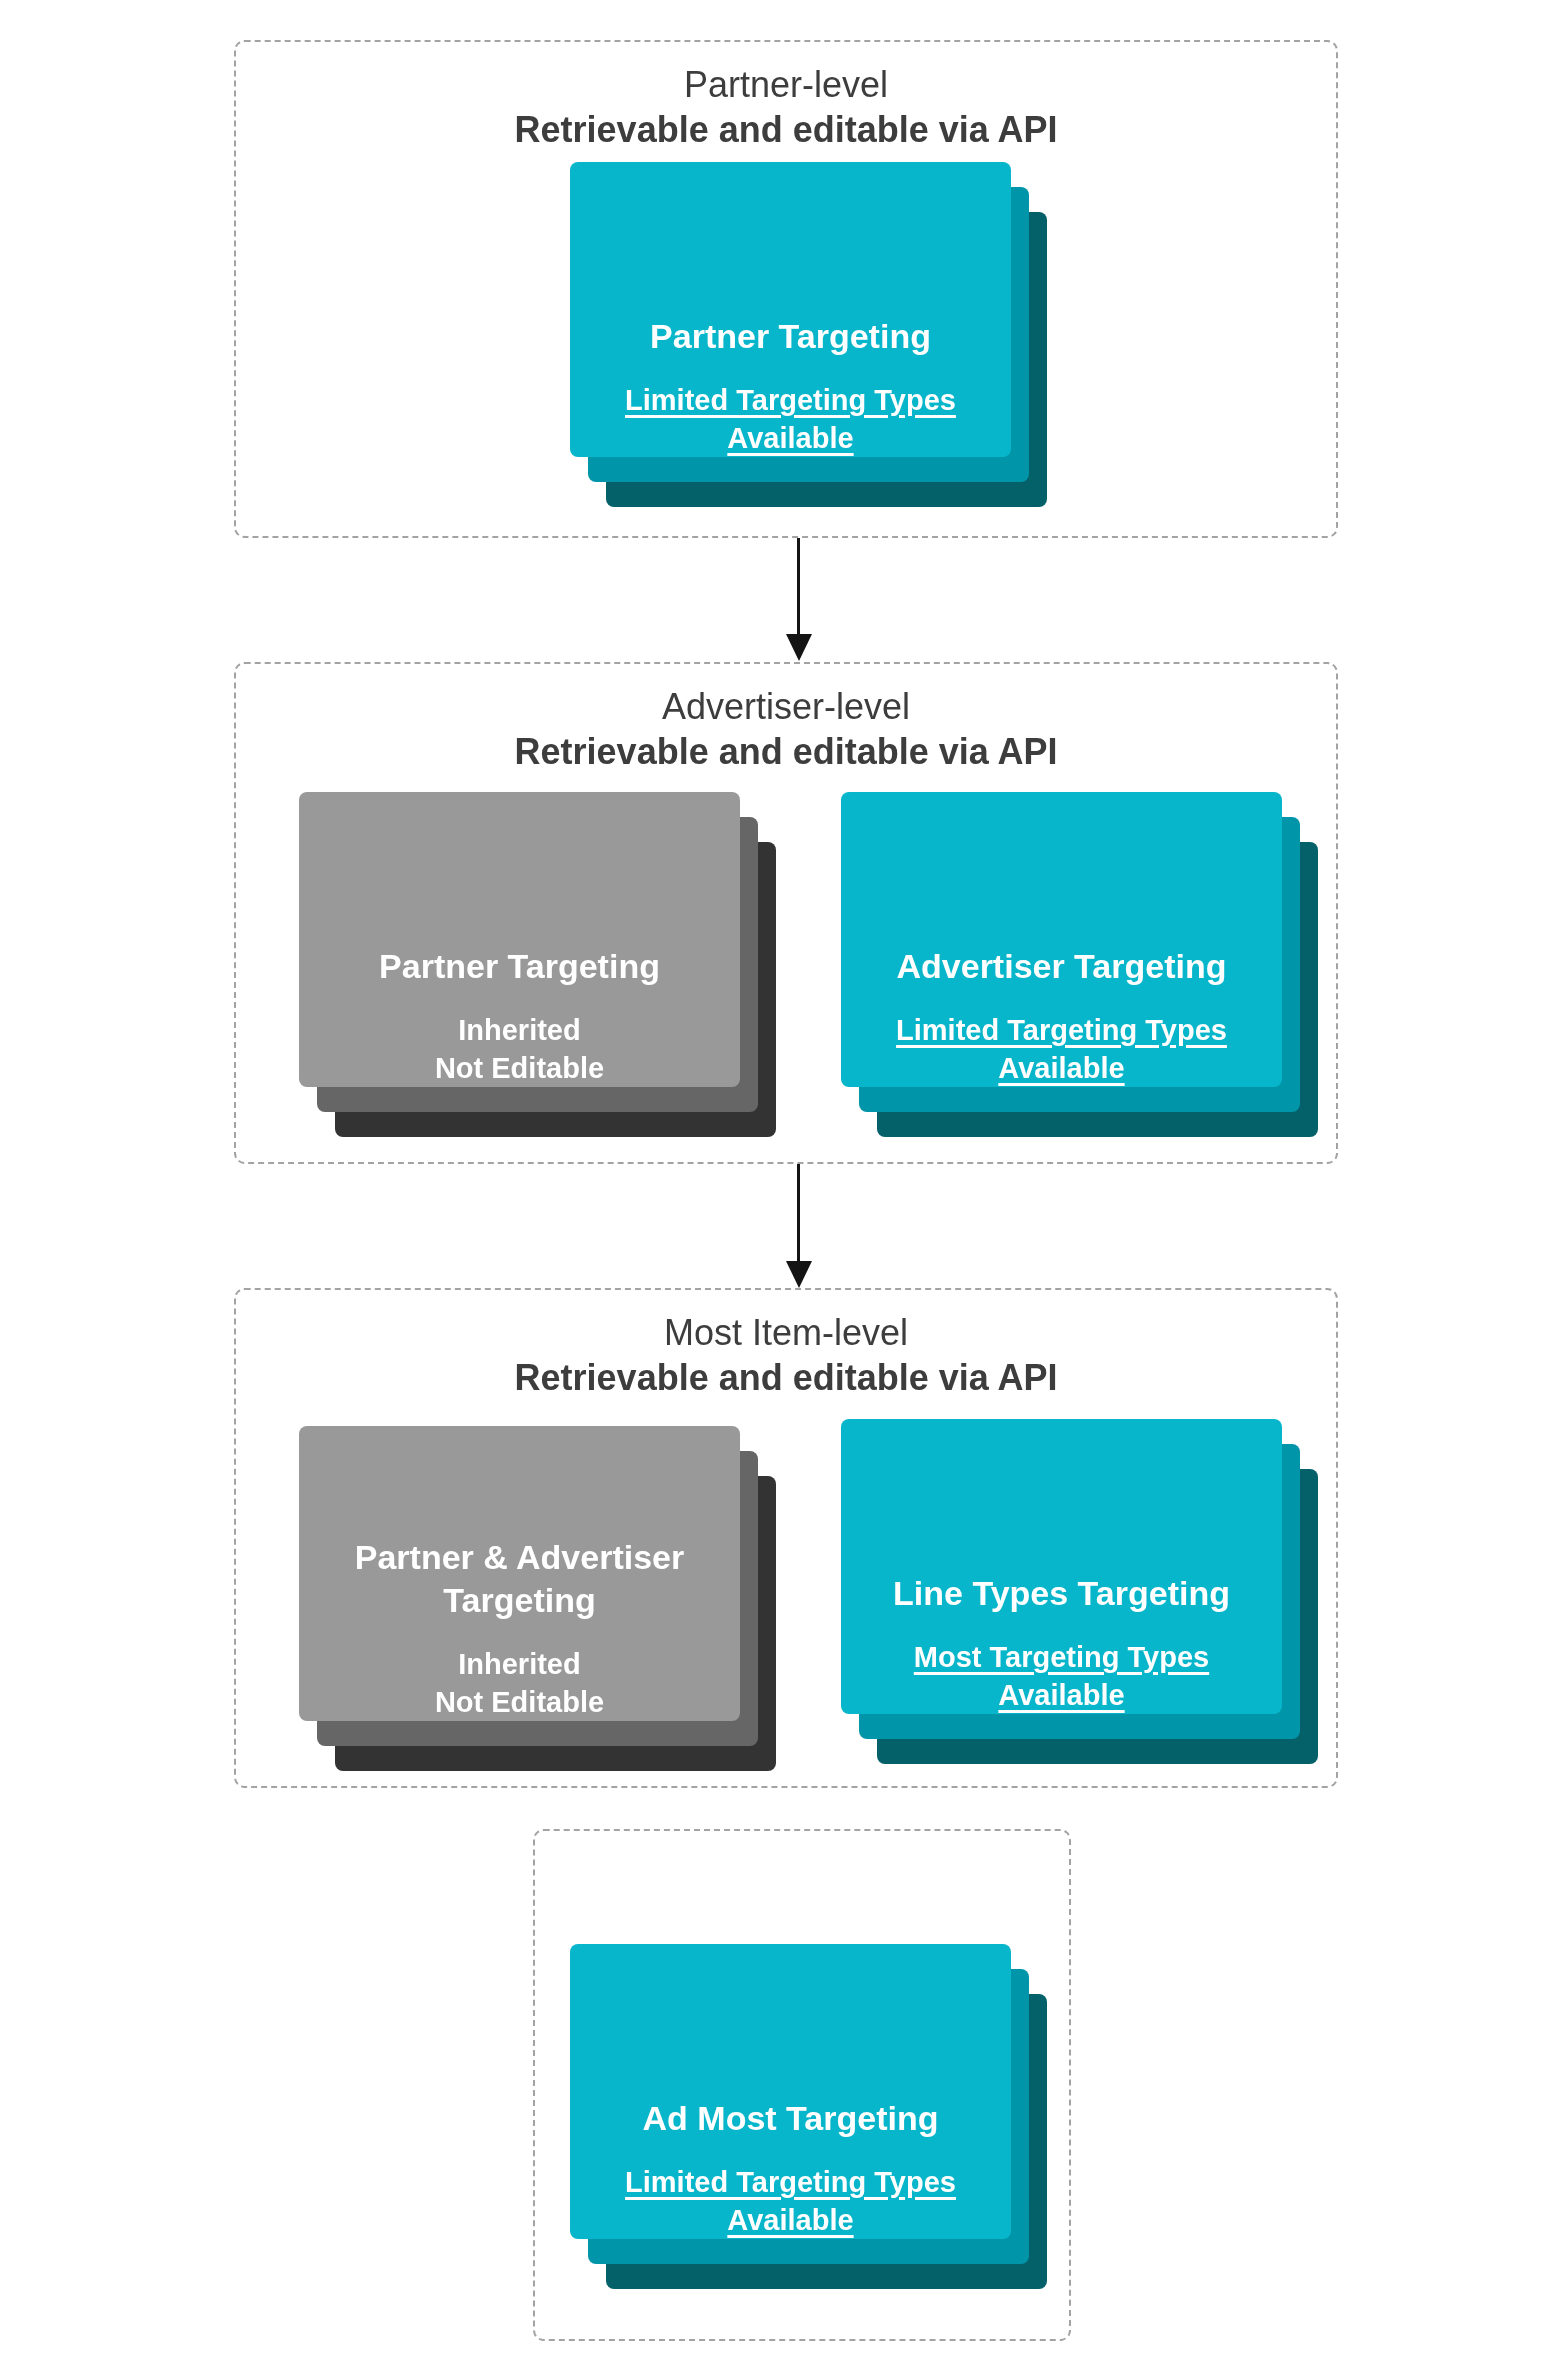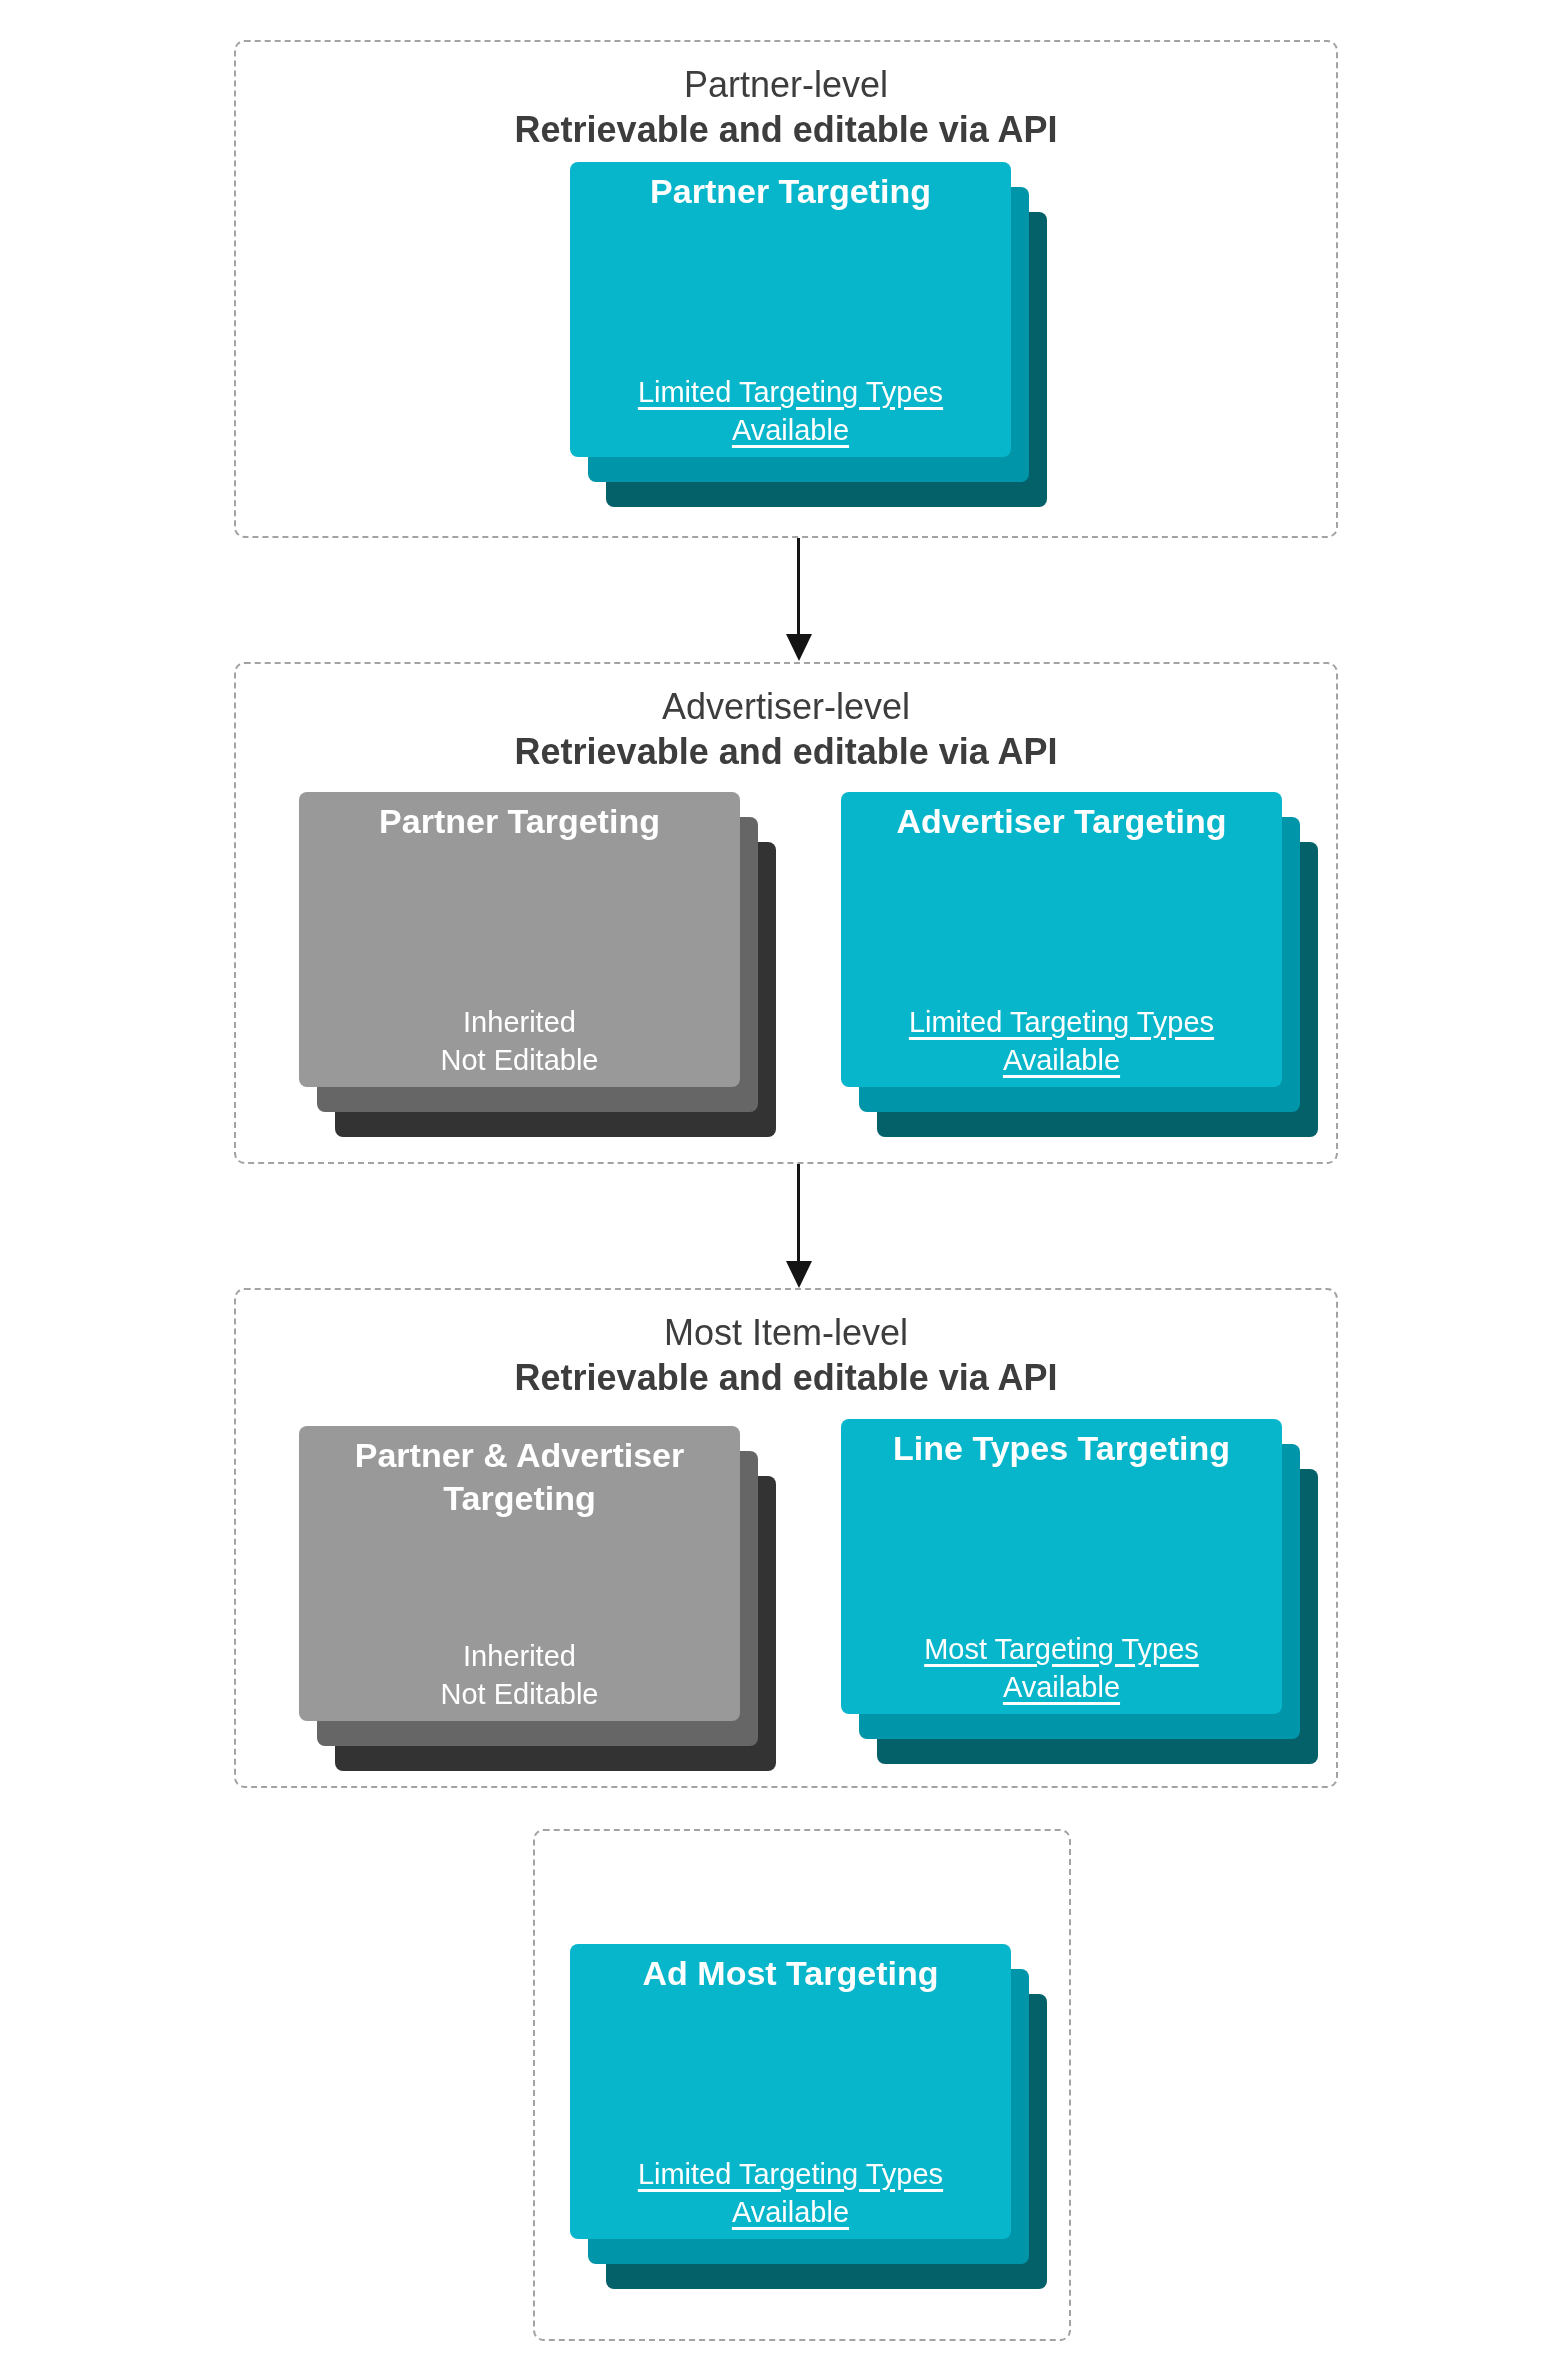--- a/index.html
+++ b/index.html
@@ -45,30 +45,30 @@
   .layer.l2 { left: 18px; top: 25px; }
   .layer.l3 { left: 36px; top: 50px; }
   .stack.cyan .layer.l2 { background: var(--card-cyan-shadow1); }
   .stack.cyan .layer.l3 { background: var(--card-cyan-shadow2); }
   .stack.gray .layer.l2 { background: var(--card-gray-shadow1); }
   .stack.gray .layer.l3 { background: var(--card-gray-shadow2); }
 
   .card {
     left: 0; top: 0;
     display: flex; flex-direction: column;
-    align-items: center; justify-content: space-between;
+    align-items: center; justify-content: flex-end;
     text-align: center;
     color: var(--card-text);
-    padding: 8px 18px;
+    padding: 0 18px;
   }
   .stack.cyan .card { background: var(--card-cyan); }
   .stack.gray .card { background: var(--card-gray); }
 
   .card-title { font-size: 34px; font-weight: 700; line-height: 43px; }
-  .card-sub   { margin-top: 23px; font-size: 29px; font-weight: 400; line-height: 38px; }
+  .card-sub   { margin-top: 23px; font-size: 29px; font-weight: 700; line-height: 38px; }
   .card-sub .line { display: block; }
   .stack.cyan .card-sub .line {
     text-decoration: underline;
     text-underline-offset: 5.4px;
     text-decoration-thickness: 2.7px;
   }
 
   
   #s1 .stack        { left: 334px; top: 120px; }
   #s2 .stack.gray   { left: 63px;  top: 128px; }

